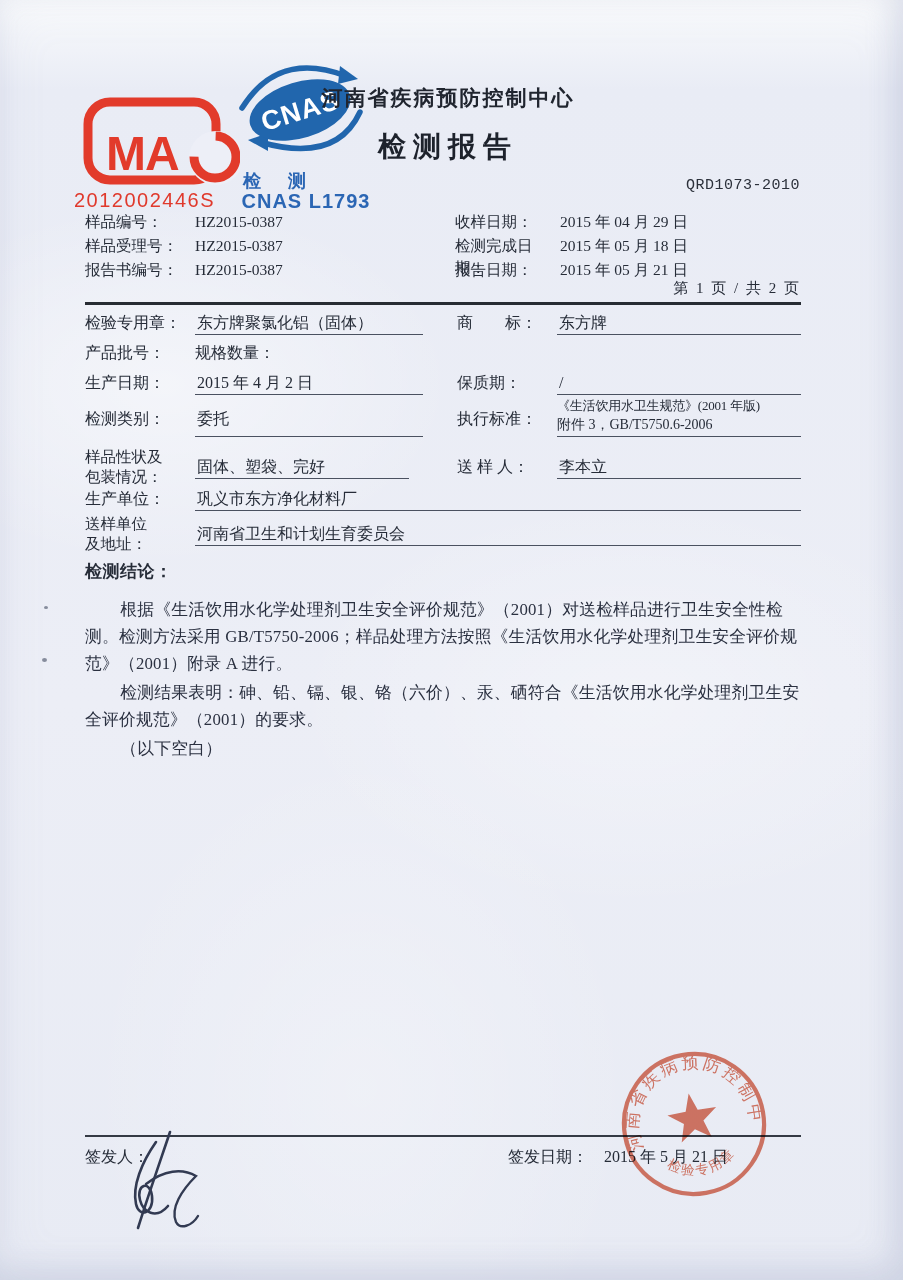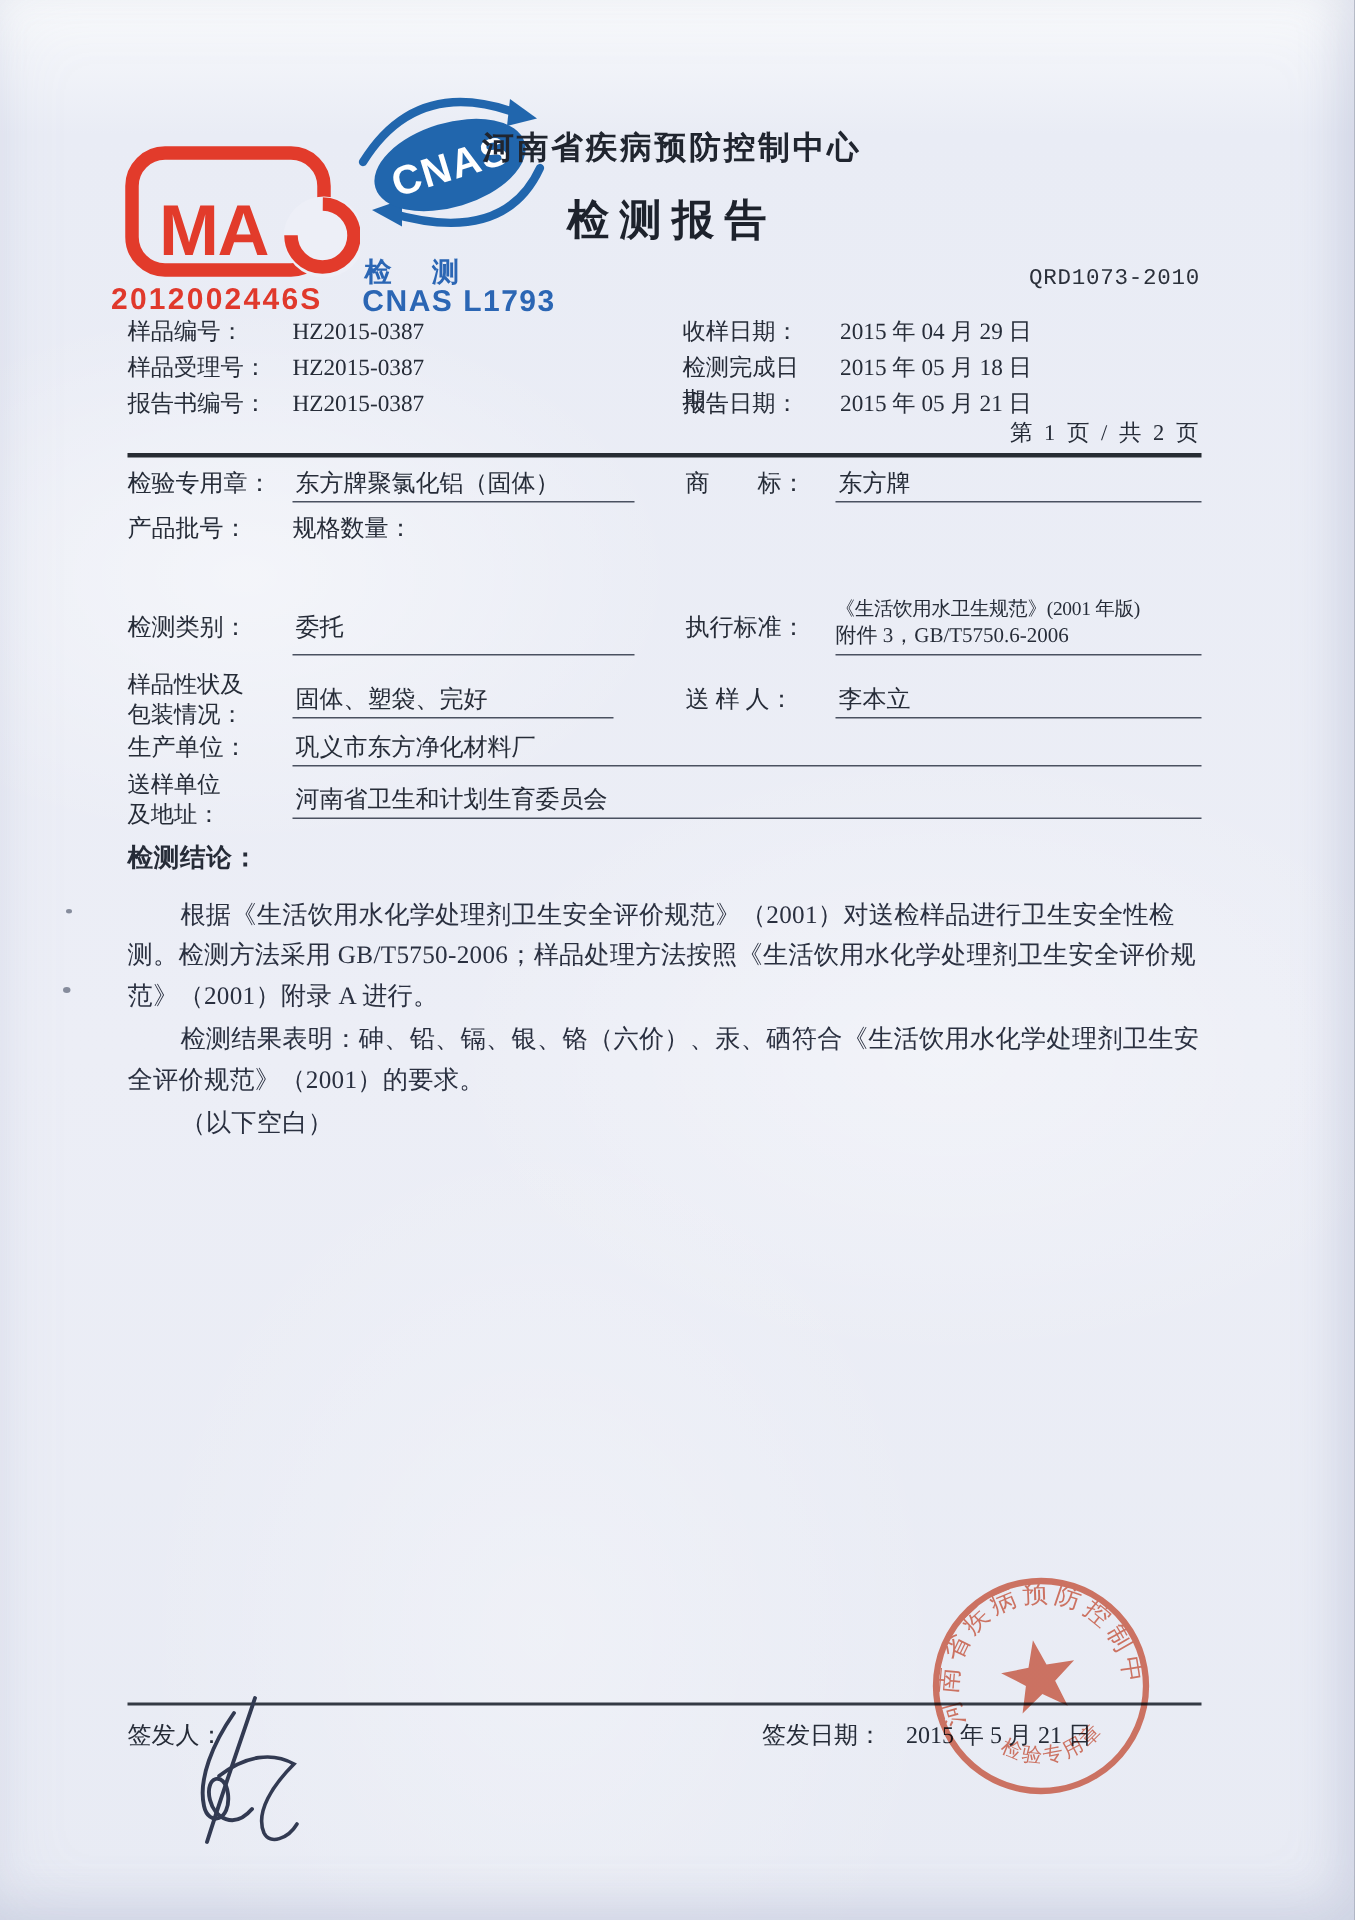--- a/index.html
+++ b/index.html
@@ -18,21 +18,21 @@
   .mono{font-family:"Liberation Mono","DejaVu Sans Mono",monospace;}
 
   
   .org-title{left:308px;top:84px;width:280px;text-align:center;font-size:21px;font-weight:600;
     letter-spacing:2px;color:#20252f;font-family:"Liberation Sans","DejaVu Sans",sans-serif;}
   .report-title{left:308px;top:128px;width:280px;text-align:center;font-size:28px;font-weight:bold;
     letter-spacing:7px;color:#1d222c;font-family:"Liberation Sans","DejaVu Sans",sans-serif;}
   .doc-code{left:640px;top:177px;width:160px;text-align:right;font-size:15px;letter-spacing:.5px;color:#2b303a;}
 
   
-  .cma-num{left:74px;top:189px;width:160px;color:#e0392c;font-size:20px;letter-spacing:1.5px;font-weight:700;}
+  .cma-num{left:74px;top:189px;width:160px;color:#e0392c;font-size:20px;letter-spacing:1.5px;font-weight:400;}
   .cnas-jc{left:243px;top:169px;width:120px;color:#2b66b4;font-size:18px;letter-spacing:11px;font-weight:600;}
   .cnas-num{left:230px;top:190px;width:152px;text-align:center;color:#2b66b4;font-size:20px;letter-spacing:1px;font-weight:600;}
 
   
   .mrow{left:85px;width:716px;display:flex;font-size:15.5px;line-height:22px;}
   .ml{width:110px;}
   .mv{width:260px;}
   .ml2{width:105px;}
   .mv2{flex:1;}
   .page-info{left:85px;top:279px;width:716px;text-align:right;font-size:15px;letter-spacing:2px;}
@@ -124,20 +124,26 @@
   <div class="abs frow" style="top:312px">
     <span class="fl">检验专用章：</span>
     <span class="fv">东方牌聚氯化铝（固体）</span>
     <span class="fl2">商　　标：</span>
     <span class="fv2">东方牌</span>
   </div>
   <div class="abs frow" style="top:342px">
     <span class="fl">产品批号：</span>
     <span class="fl2">规格数量：</span>
   </div>
+  <div class="abs frow" style="top:372px">
+    <span class="fl">生产日期：</span>
+    <span class="fv">2015 年 4 月 2 日</span>
+    <span class="fl2">保质期：</span>
+    <span class="fv2">/</span>
+  </div>
   <div class="abs frow" style="top:408px">
     <span class="fl">检测类别：</span>
     <span class="fv">委托</span>
     <span class="fl2">执行标准：</span>
     <span class="std-block">
       <div class="std1">《生活饮用水卫生规范》(2001 年版)</div>
       <div class="std2">附件 3，GB/T5750.6-2006</div>
     </span>
   </div>
   <div class="abs frow vcenter" style="top:447px">

